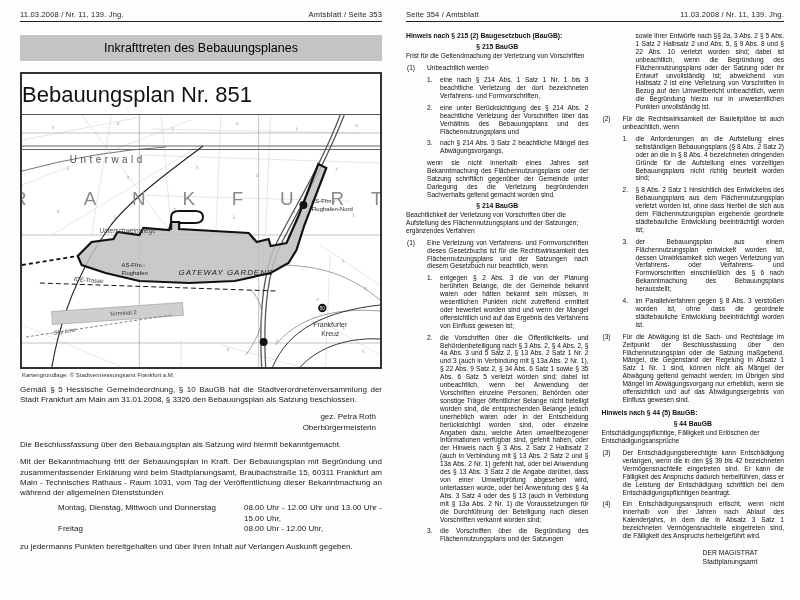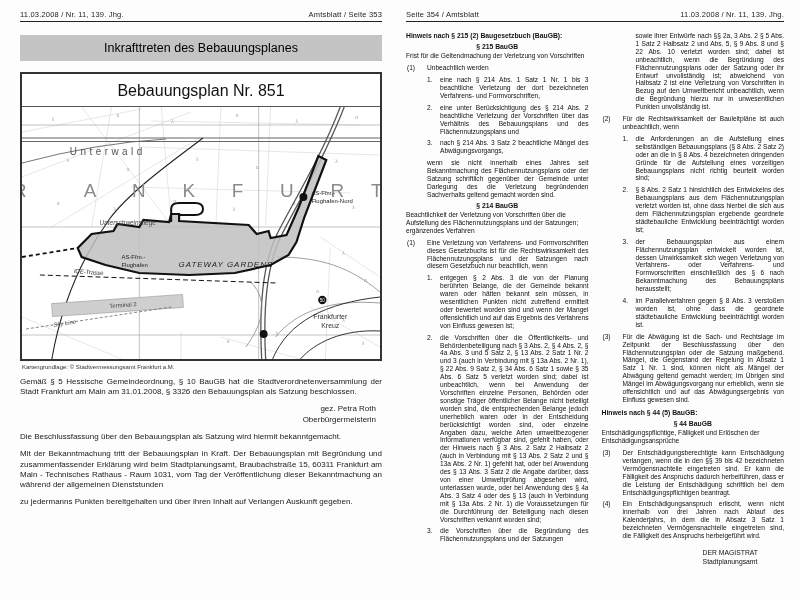--- a/index.html
+++ b/index.html
@@ -9,21 +9,21 @@
   .page-left{width:378px;padding:2px 4px 0 12px;}
   .page-right{width:386px;padding:2px 2px 0 6px;}
 
   .hdr{display:flex;justify-content:space-between;font-size:7.5px;color:#222;
        border-bottom:1px solid #222;padding-bottom:2px;letter-spacing:.2px;}
 
   .title-bar{margin-top:13px;background:#c4c4c4;text-align:center;
              font-size:12.5px;font-weight:normal;padding:6px 0;color:#000;}
 
   .map-box{margin-top:11px;border:2px solid #333;background:#fff;}
-  .map-title{text-align:center;font-size:16px;margin-top:8px;color:#111;}
+  .map-title{font-size:22px;margin-top:8px;color:#111;}
   .map-subtitle{text-align:center;font-size:11px;margin-top:3px;color:#111;}
   .map-box svg{display:block;margin-top:6px;border-top:1px solid #555;}
   .map-caption{font-size:6px;color:#333;margin-top:3px;margin-left:2px;}
 
   .lp-body{font-size:8px;line-height:1.28;text-align:justify;}
   .lp-body p{margin:7px 0 0 0;}
   .sig-left{text-align:right;font-size:8px;line-height:1.3;margin:7px 6px 0 0;}
   .hours{margin:5px 0 0 38px;font-size:8px;line-height:1.3;display:grid;grid-template-columns:186px auto;}
 
   .cols{display:flex;gap:13px;margin-top:10px;}
@@ -173,20 +173,26 @@
     <div class="map-caption">Kartengrundlage: © Stadtvermessungsamt Frankfurt a.M.</div>
 
     <div class="lp-body">
       <p>Gemäß § 5 Hessische Gemeindeordnung, § 10 BauGB hat die Stadtverordnetenversammlung der Stadt Frankfurt am Main am 31.01.2008, § 3326 den Bebauungsplan als Satzung beschlossen.</p>
       <div class="sig-left">
         <div>gez. Petra Roth</div>
         <div>Oberbürgermeisterin</div>
       </div>
       <p>Die Beschlussfassung über den Bebauungsplan als Satzung wird hiermit bekanntgemacht.</p>
       <p>Mit der Bekanntmachung tritt der Bebauungsplan in Kraft. Der Bebauungsplan mit Begründung und zusammenfassender Erklärung wird beim Stadtplanungsamt, Braubachstraße 15, 60311 Frankfurt am Main - Technisches Rathaus - Raum 1031, vom Tag der Veröffentlichung dieser Bekanntmachung an während der allgemeinen Dienststunden</p>
+      <div class="hours">
+        <span>Montag, Dienstag, Mittwoch und Donnerstag</span>
+        <span>08.00 Uhr - 12.00 Uhr und 13.00 Uhr - 15.00 Uhr,</span>
+        <span>Freitag</span>
+        <span>08.00 Uhr - 12.00 Uhr,</span>
+      </div>
       <p>zu jedermanns Punkten bereitgehalten und über ihren Inhalt auf Verlangen Auskunft gegeben.</p>
     </div>
   </div>
 
   <div class="page page-right">
     <div class="hdr">
       <span>Seite 354 / Amtsblatt</span>
       <span>11.03.2008 / Nr. 11, 139. Jhg.</span>
     </div>
 

